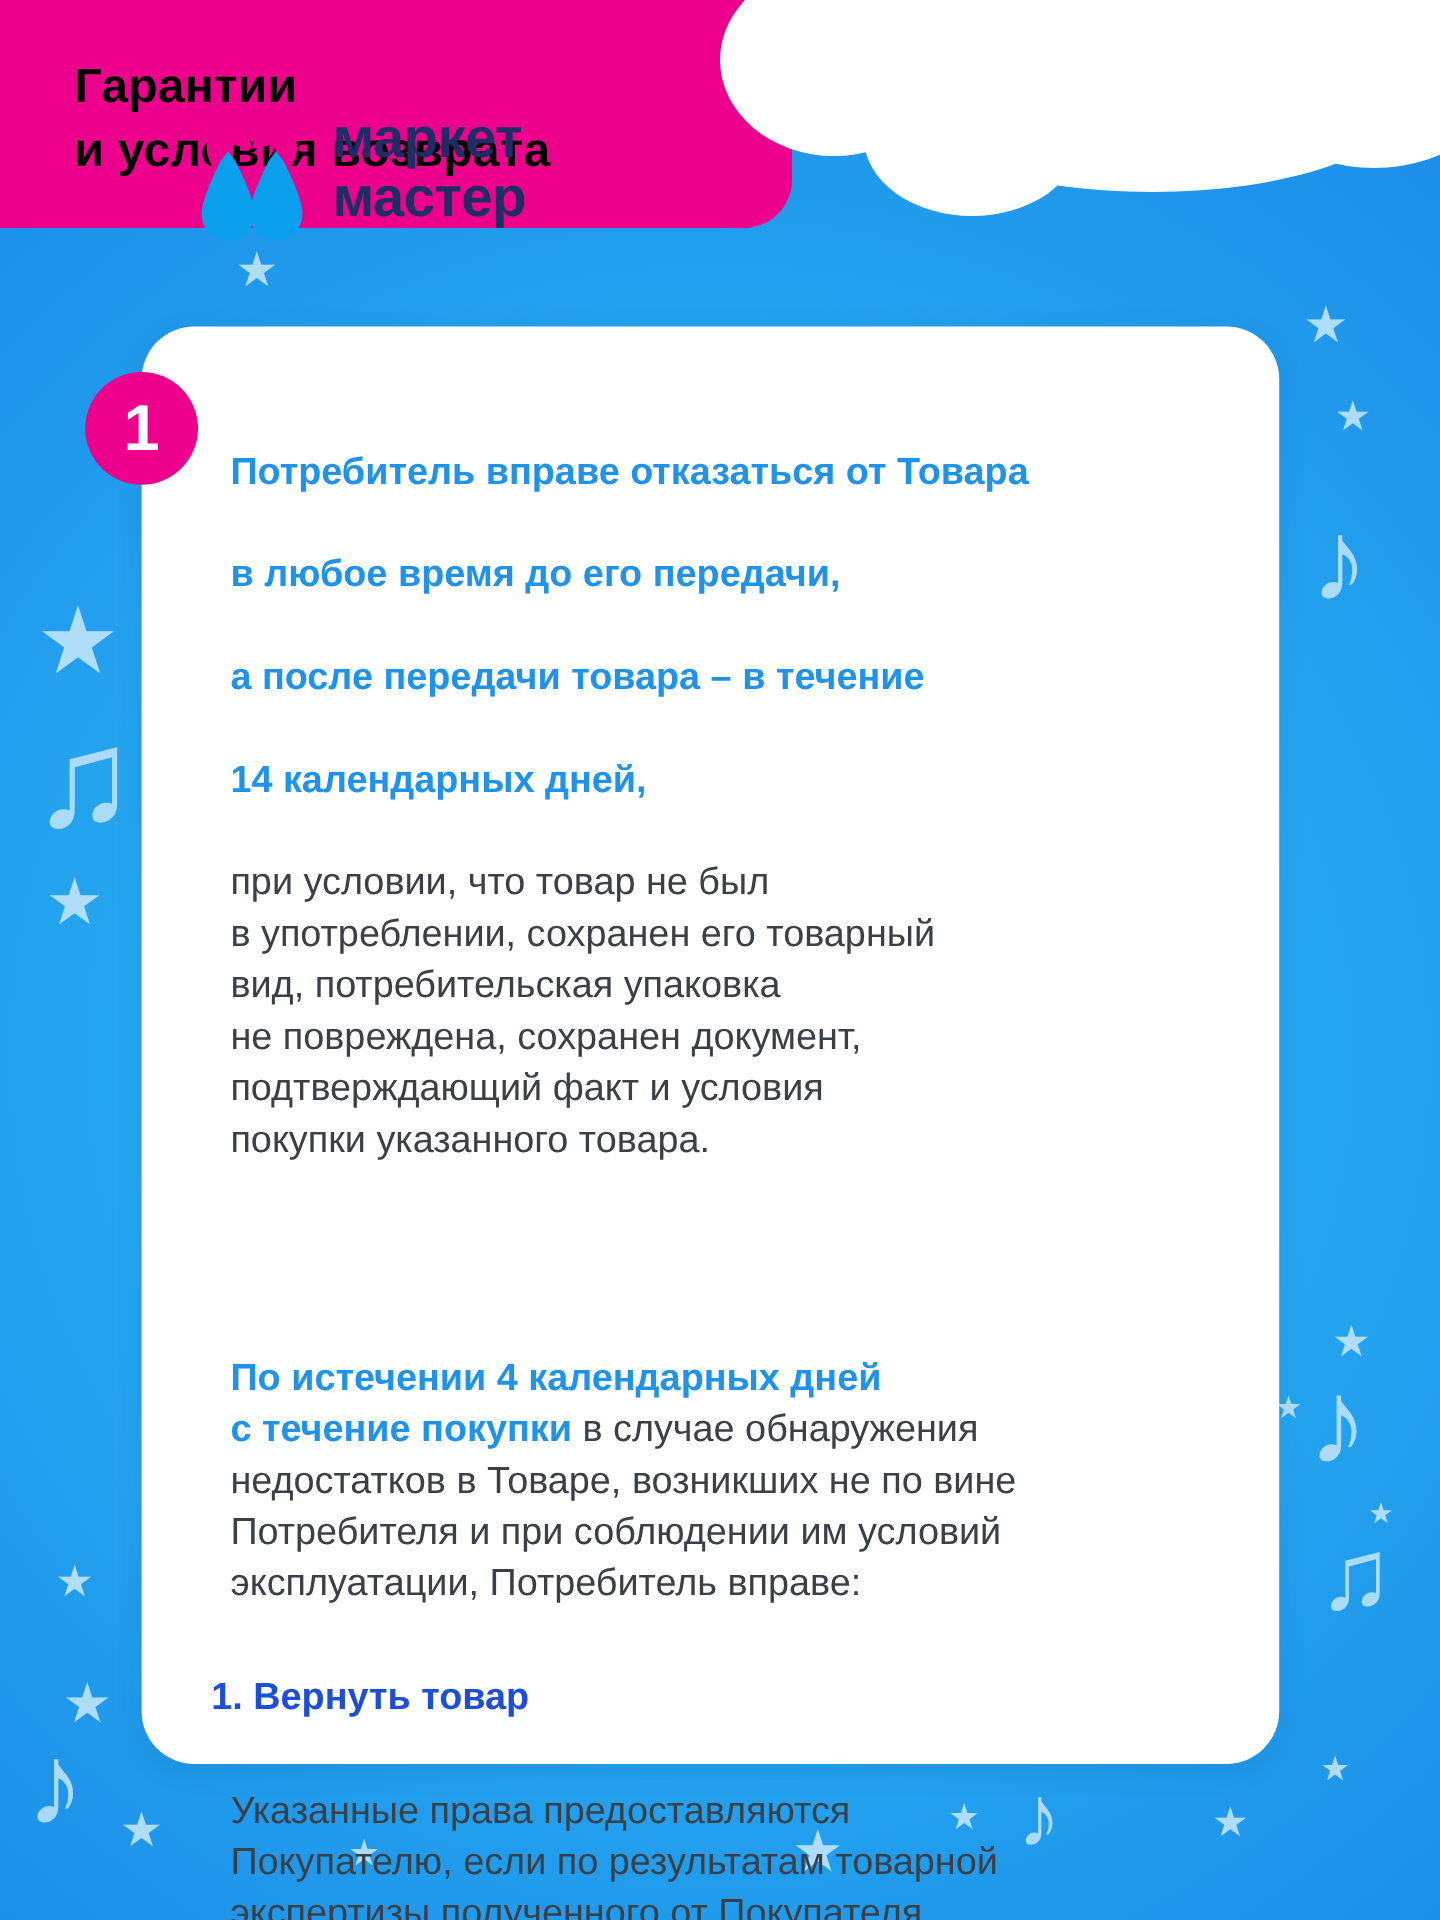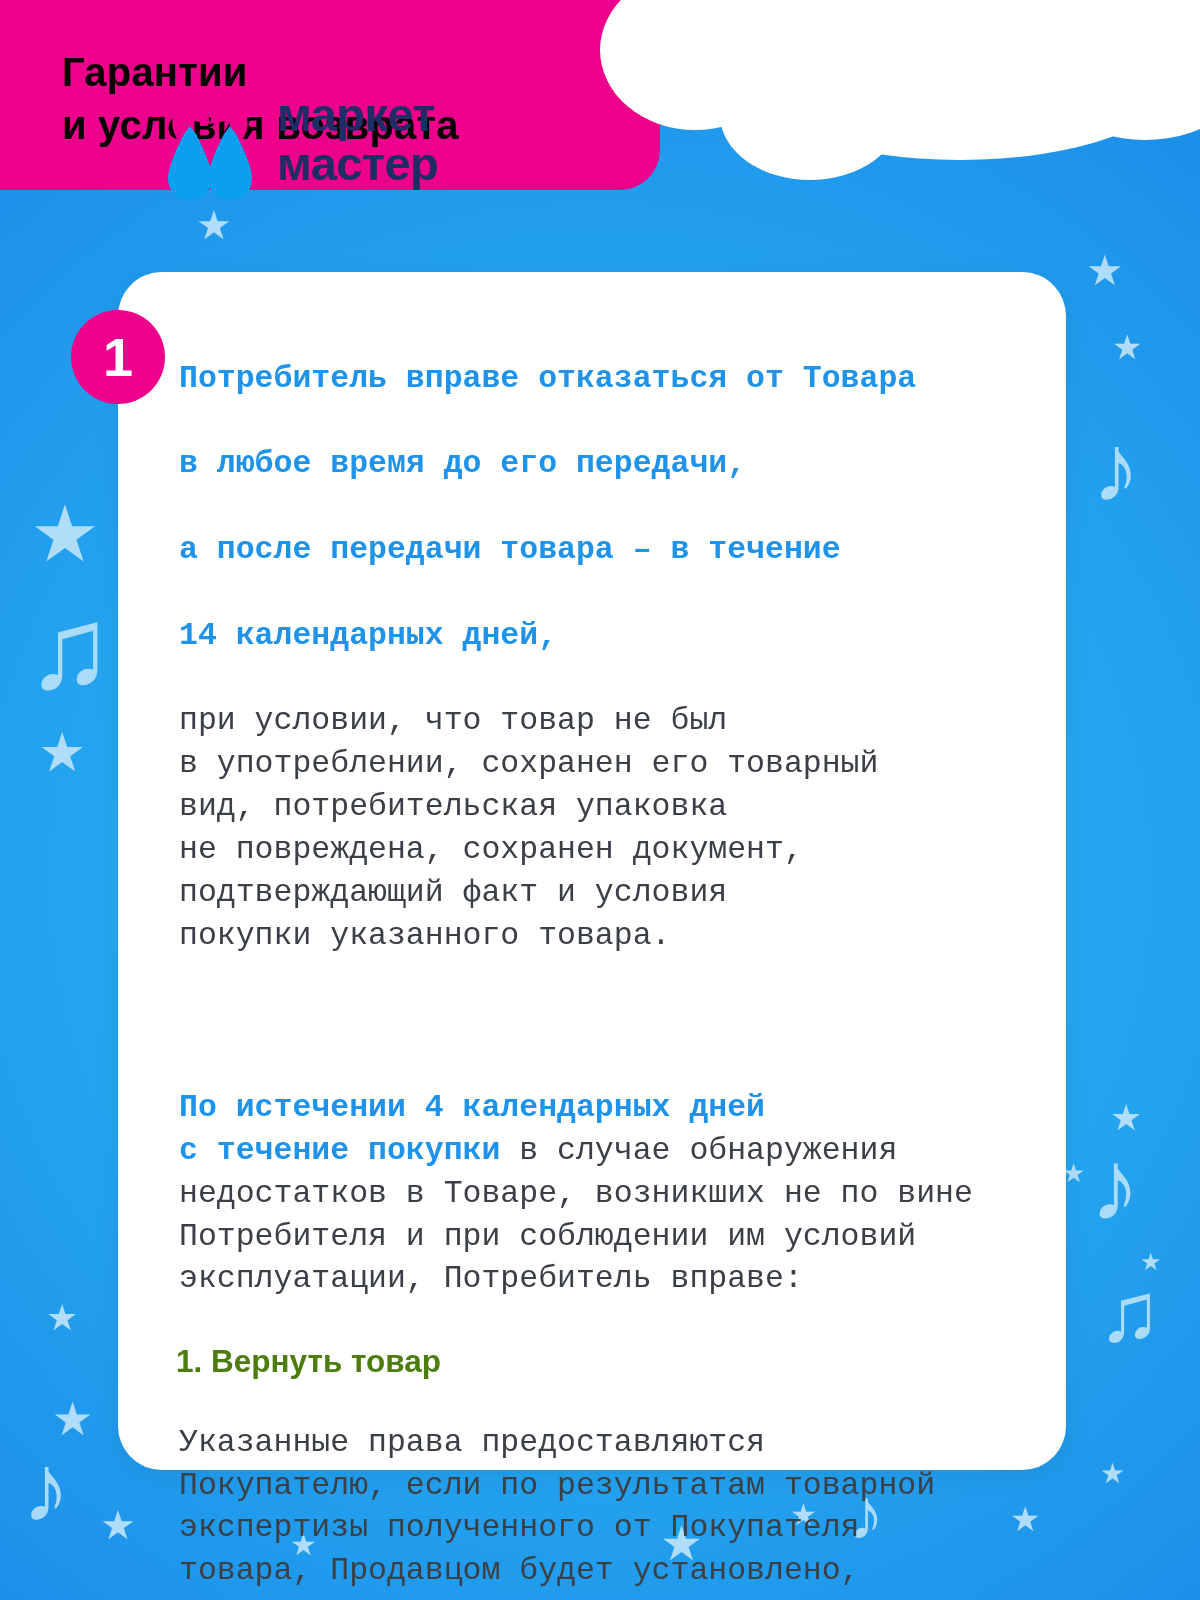--- a/index.html
+++ b/index.html
@@ -137,45 +137,44 @@
   }
 
   .content {
     position: absolute;
     left: 58px;
     top: 40px;
     right: 48px;
   }
 
   p {
-    margin: 3px;
+    margin: 16px;
     color: #3b3f46;
     font-size: 31.5px;
     line-height: 1.36;
     white-space: pre-line;
-    font-family: Liberation Mono, monospace;
   }
   .hl {
     color: #1f93ea;
     font-weight: bold;
   }
   .blk { display: block; }
 
   .para-1 { font-size: 31.5px; }
   .gap-1 { height: 38px; }
   .gap-2 { height: 34px; }
   .gap-3 { height: 34px; }
 
   .list {
     margin: 0;
     padding: 0;
     list-style: none;
   }
   .list li {
-    color: #4d7c0f;
+    color: #1d4ed8;
     font-weight: bold;
     font-size: 31.5px;
     line-height: 1.48;
   }
 </style>
 </head>
 <body>
 
 <div class="page">
 

